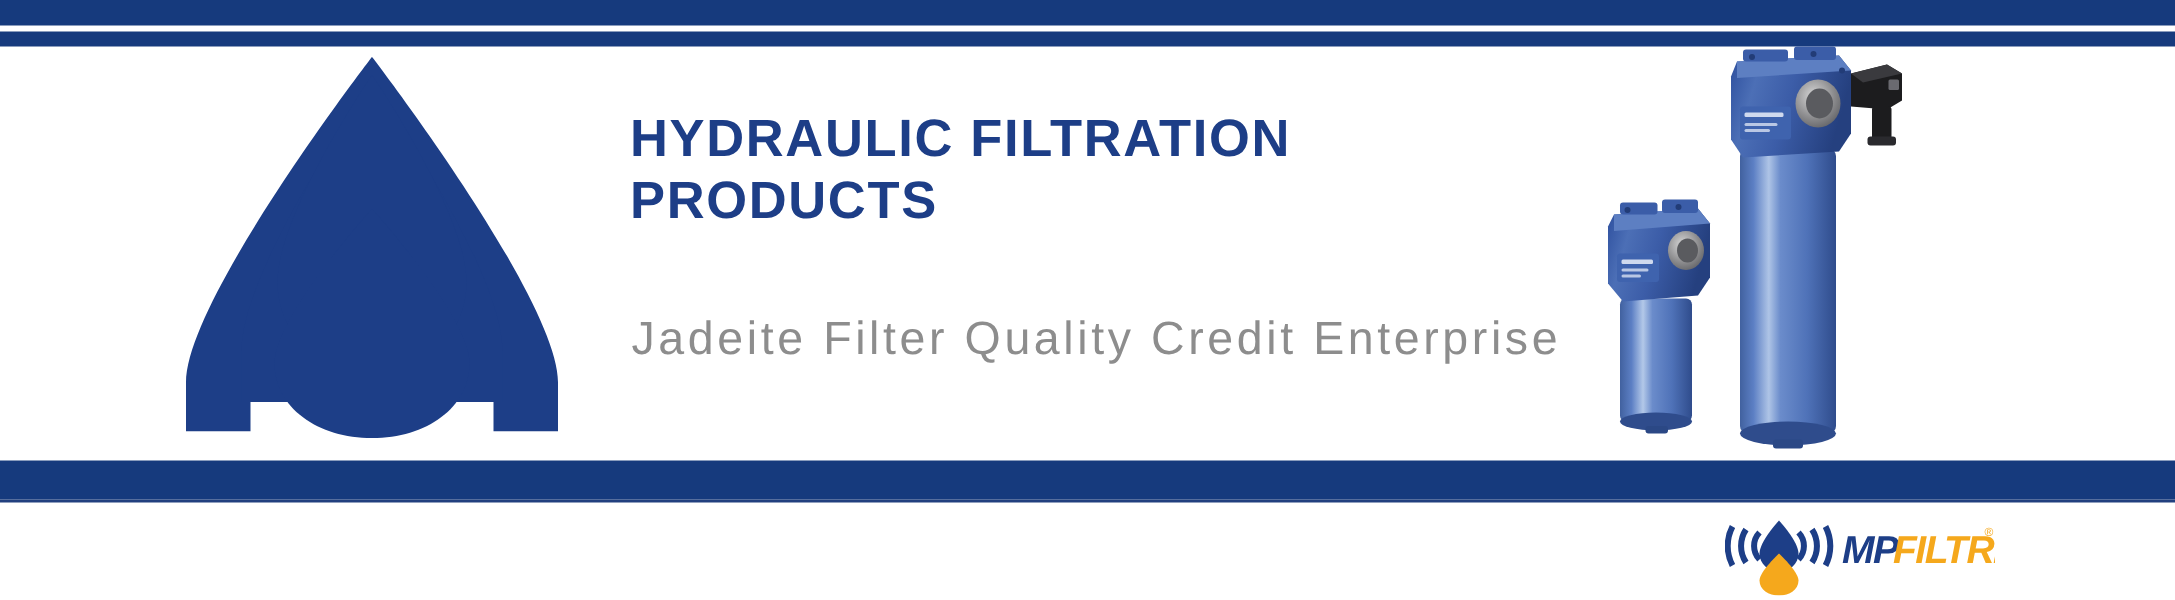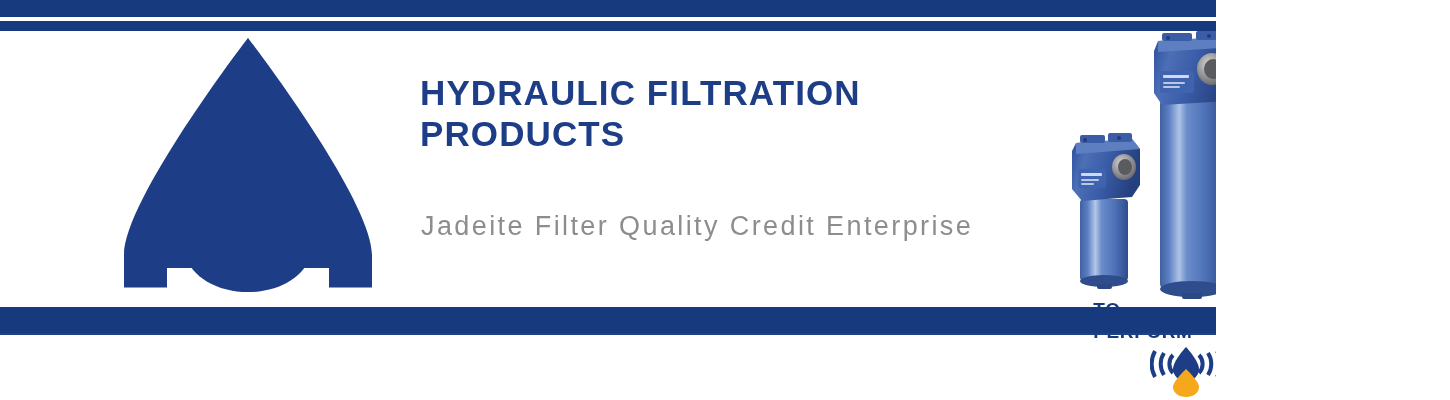--- a/index.html
+++ b/index.html
@@ -5,21 +5,21 @@
   html, body {
     margin: 0;
     padding: 0;
     background: #ffffff;
   }
   body {
     font-family: "Liberation Sans", sans-serif;
   }
   .banner {
     position: relative;
-    width: 1216px;
+    width: 1450px;
     height: 400px;
     background: #ffffff;
     overflow: hidden;
     text-decoration: underline;
   }
 
   
   .top-rule-1 {
     position: absolute;
     left: 0; top: 0;
@@ -67,21 +67,21 @@
     font-weight: bold;
     letter-spacing: 1.1px;
     line-height: 41px;
     margin: 0;
     white-space: pre-line;
   }
   .subtitle {
     position: absolute;
     left: 421px; top: 210px;
     color: #8d8d8d;
-    font-size: 27px;
+    font-size: 31px;
     font-weight: normal;
     letter-spacing: 2.4px;
     line-height: 32px;
     margin: 0;
     white-space: nowrap;
   }
 
   
   .product-photo {
     position: absolute;

